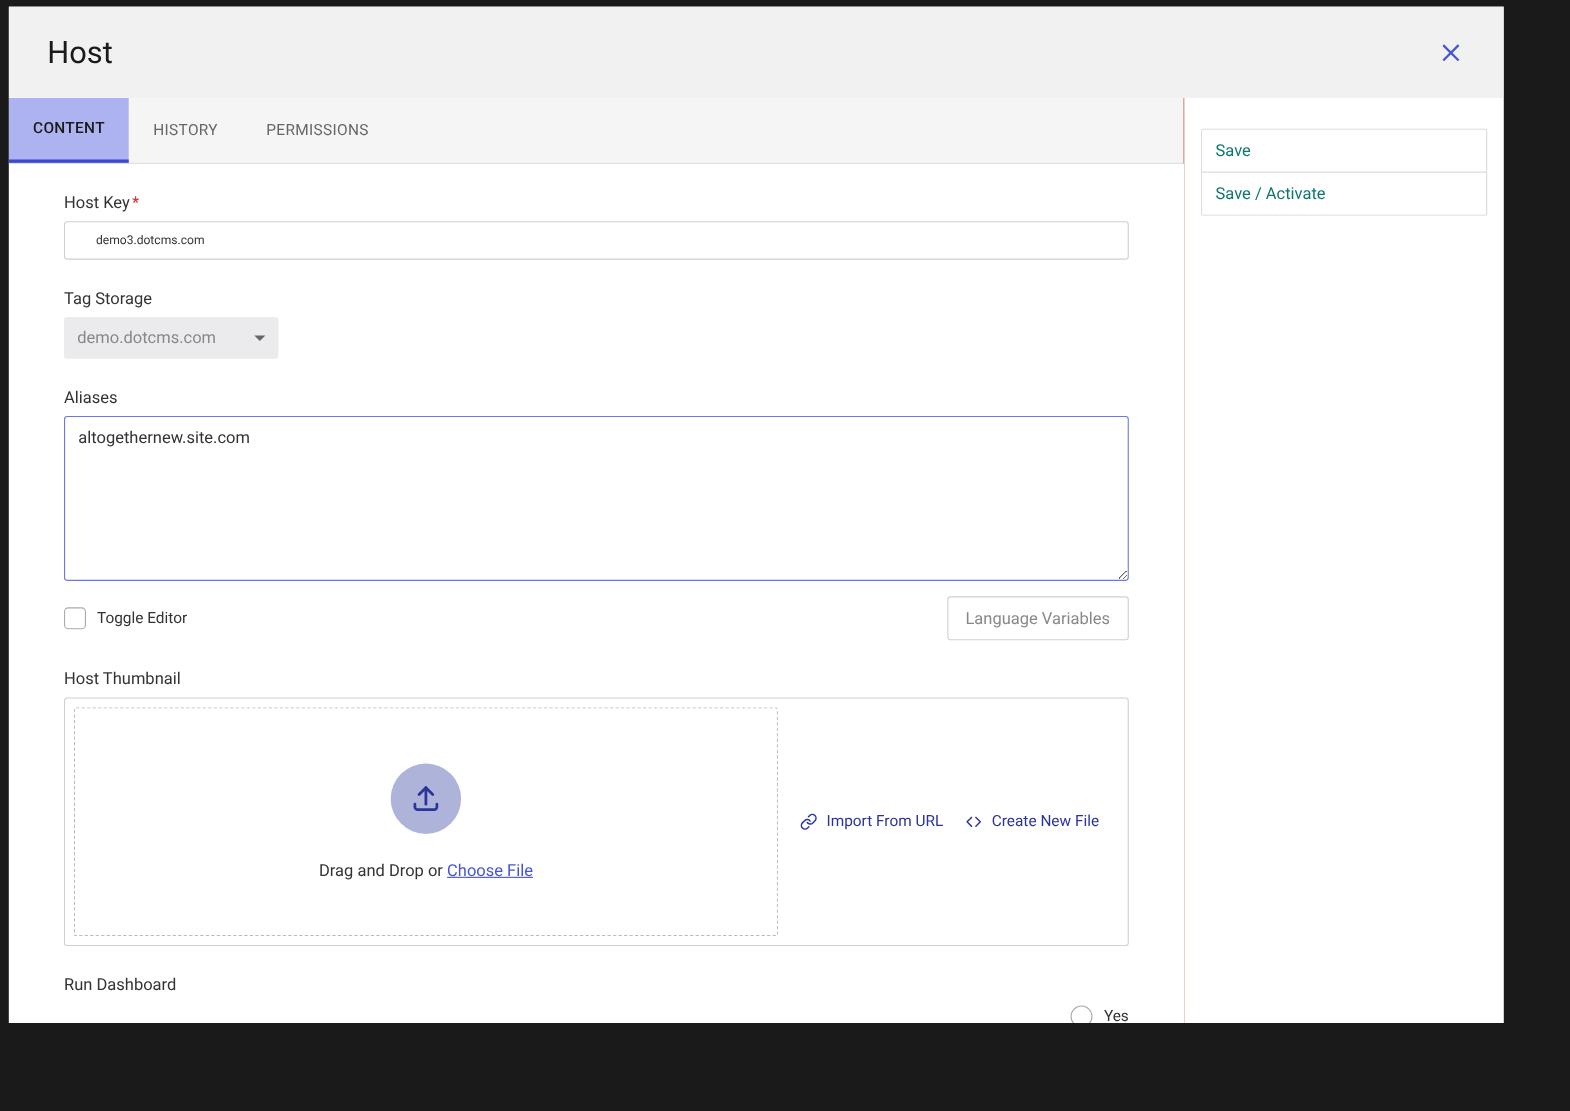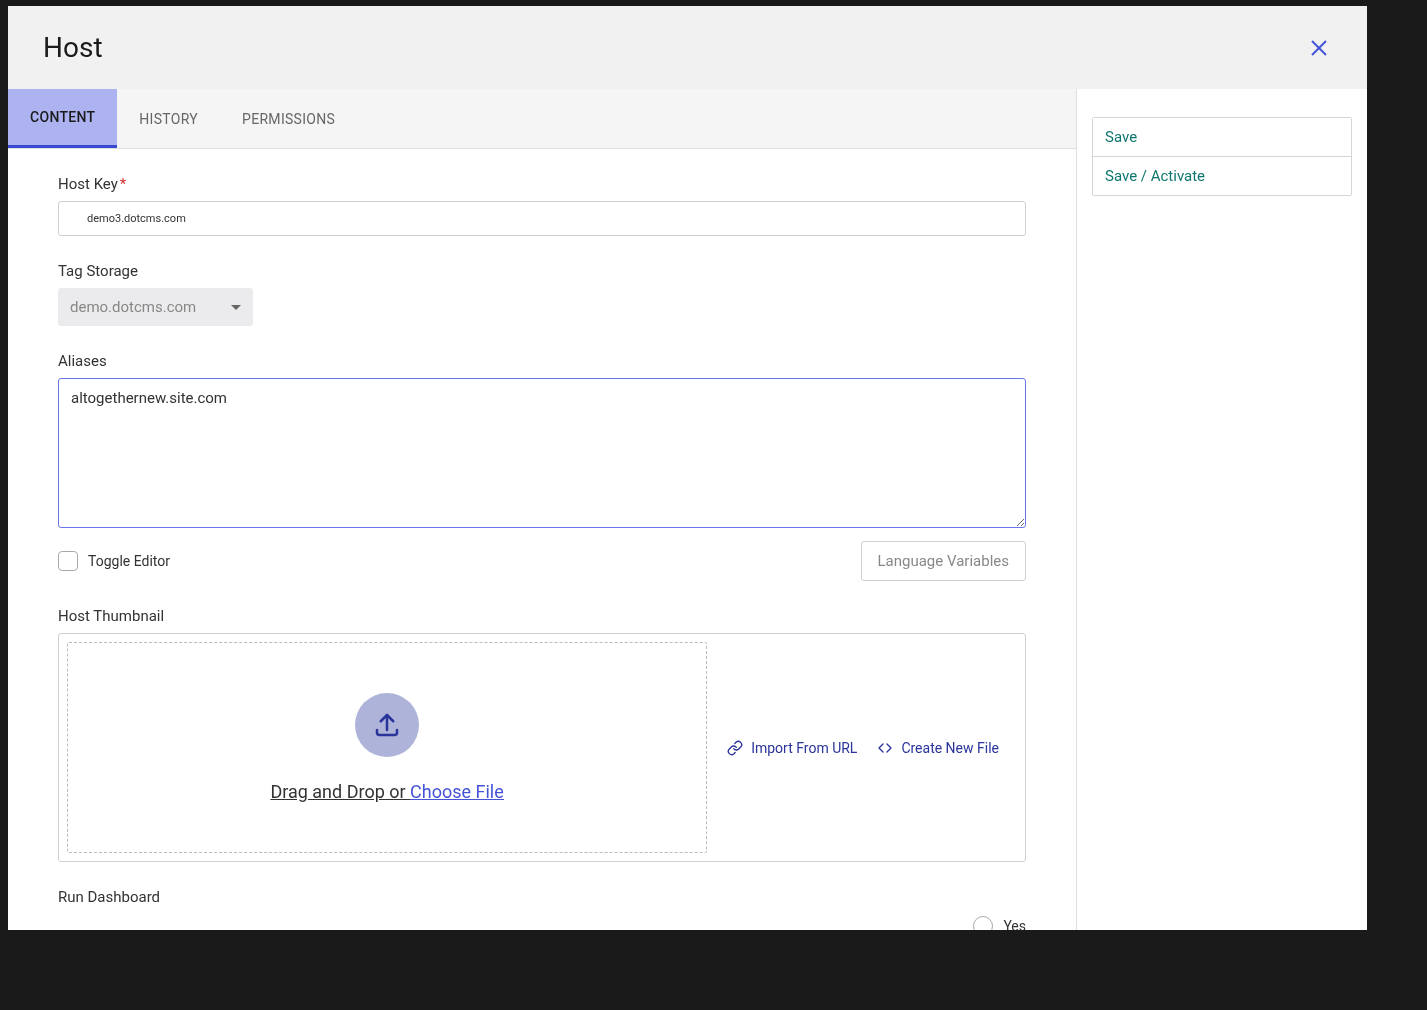--- a/index.html
+++ b/index.html
@@ -192,23 +192,22 @@
       width: 64px;
       height: 64px;
       border-radius: 50%;
       background: #adb3d9;
       display: flex;
       align-items: center;
       justify-content: center;
       margin-bottom: 24px;
     }
     .drop-text {
-      font-size: 18px;
-      color: #333;
-      text-decoration: underline;
+      font-size: 15px;
+      color: #333;
     }
     .choose-link {
       color: #4653d6;
       text-decoration: underline;
       cursor: pointer;
     }
     .thumb-actions {
       display: flex;
       flex-direction: row;
       justify-content: space-between;

